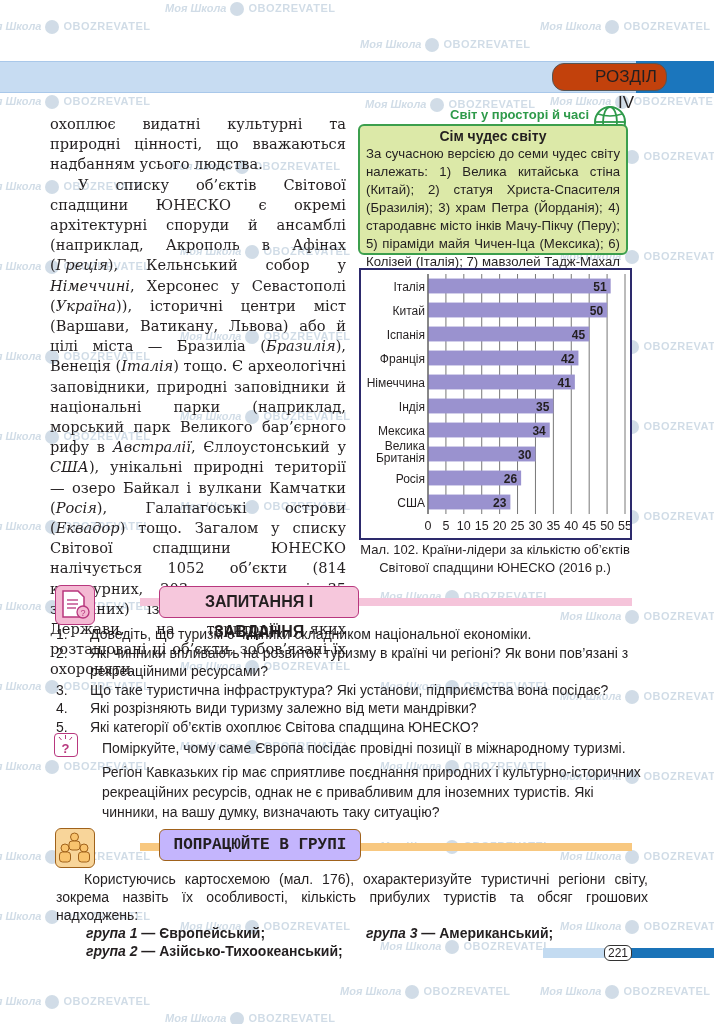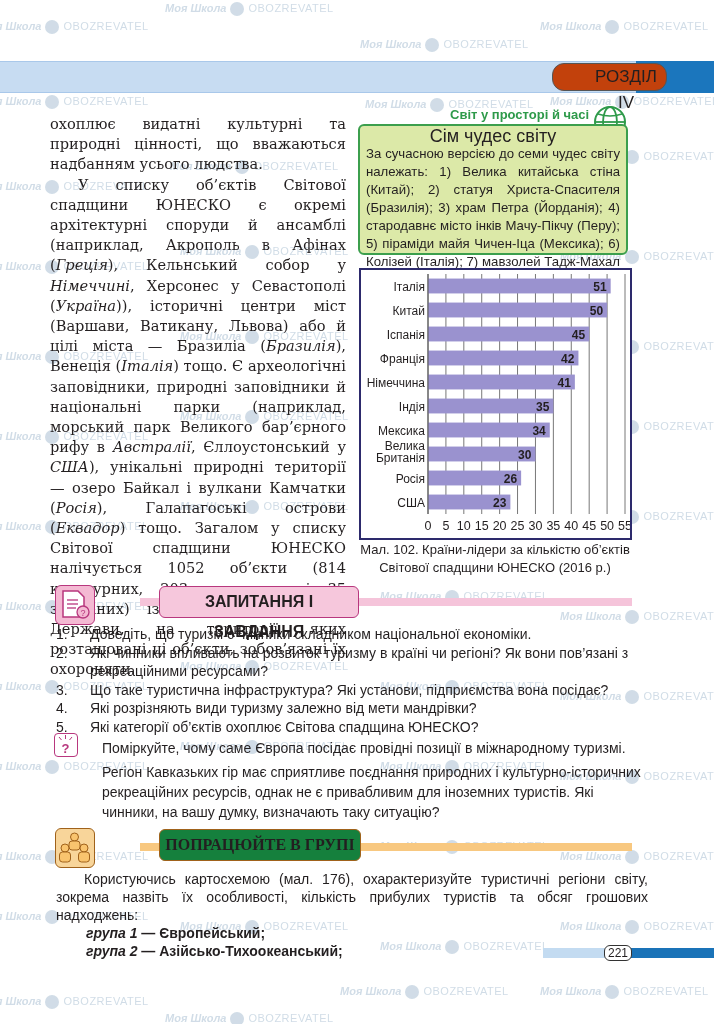--- a/index.html
+++ b/index.html
@@ -5,42 +5,42 @@
   html, body { margin:0; padding:0; }
   body { width:714px; height:1024px; background:#ffffff; position:relative; overflow:hidden;
          font-family:"DejaVu Serif", serif; color:#231f20; }
   .abs { position:absolute; }
 
   
   .wm { position:absolute; font-family:"Liberation Sans", sans-serif; font-size:11px; color:#c9d7e3;
         font-style:italic; font-weight:bold; white-space:nowrap; opacity:0.85; }
   .wm .circ { display:inline-block; width:14px; height:14px; border-radius:50%; background:#c9d7e3;
               vertical-align:middle; margin:0 4px; }
-  .wm .ob { font-style:normal; font-weight:normal; letter-spacing:0.5px;margin-top:20px; }
+  .wm .ob { font-style:normal; font-weight:bold; letter-spacing:0.5px;margin-top:20px; }
 
   
   #header-band { left:0; top:61px; width:714px; height:30px; background:#c7dcf2; border-top:1px solid #a9c8ea; border-bottom:1px solid #a9c8ea; }
   #header-dark { left:636px; top:61px; width:78px; height:32px; background:#1b76bd; }
   #section-pill { left:552px; top:63px; width:80px; height:26px; background:#c2410c; border:1px solid #555;
                   border-radius:12px; font-family:"Liberation Sans", sans-serif; font-size:17px;
                   text-align:center; line-height:26px; color:#231f20;padding-left:33px; }
 
   
   #main-text { left:50px; top:114px; width:296px; font-size:14.6px; line-height:20.2px; text-align:justify; }
   #main-text p { margin:0; }
   #main-text .indent { text-indent:28px; }
 
   
   #world-caption { left:450px; top:107px; font-family:"Liberation Sans", sans-serif; font-size:13px;
                    font-weight:bold; color:#2e9a4a; }
   #globe-icon { left:590px; top:104px; width:40px; height:36px; }
   #wonders-box { left:358px; top:124px; width:270px; height:131px; background:#dce9a8;
                  border:2px solid #3c9f4d; border-radius:6px; box-sizing:border-box;
                  font-family:"Liberation Sans", sans-serif; font-size:13.2px; line-height:18px; padding:1px 6px; }
-  #wonders-title { text-align:center; font-weight:normal; font-size:18px; }
+  #wonders-title { text-align:center; font-weight:bold; font-size:14px; }
   #wonders-text { text-align:justify; }
 
   
   #chart-frame { left:359px; top:268px; width:273px; height:272px; border:2px solid #2d2a6c; box-sizing:border-box; background:#fff; }
   #chart-svg { position:absolute; left:0; top:0; }
   #chart-caption { left:350px; top:541px; width:290px; text-align:center; font-family:"Liberation Sans", sans-serif;
                    font-size:13px; line-height:18px; }
 
   
   .section-line { position:absolute; height:8px; }
@@ -53,22 +53,22 @@
   .q-num { width:34px; flex:none; }
   .q-text { flex:1; }
 
   #think-icon { left:54px; top:733px; width:24px; height:24px; border:1.5px solid #b8377e; border-radius:4px; box-sizing:border-box; background:#fff; }
   #think-text { left:86px; top:738px; width:560px; font-family:"Liberation Sans", sans-serif; font-size:14px; line-height:20px; }
   #think-text p { margin:0 0 4px 16px; }
 
   
   #g-line { left:140px; top:843px; width:492px; background:#f8c880; }
   #g-icon { left:55px; top:828px; width:40px; height:40px; border:1.5px solid #a0621b; border-radius:6px; background:#f8d59a; box-sizing:border-box; }
-  #g-title { left:159px; top:829px; width:202px; height:32px; background:#15803d; border:1.5px solid #a0621b; border-radius:6px;
-             font-family:Liberation Serif, serif; font-weight:bold; font-size:16px; line-height:30px; text-align:center; box-sizing:border-box; }
+  #g-title { left:159px; top:829px; width:202px; height:32px; background:#c4b5fd; border:1.5px solid #a0621b; border-radius:6px;
+             font-family:Liberation Mono, monospace; font-weight:bold; font-size:16px; line-height:30px; text-align:center; box-sizing:border-box; }
   #g-text { left:56px; top:870px; width:592px; font-family:"Liberation Sans", sans-serif; font-size:14px; line-height:18px; text-align:justify; }
   #g-text .indent { text-indent:28px; }
   .g-row { display:flex; padding-left:30px; }
   .g-col { width:280px;font-weight:bold; }
   .g-col i { font-style:italic; }
 
   
   #footer-light { left:543px; top:948px; width:63px; height:10px; background:#c3dbf1; }
   #footer-dark { left:630px; top:948px; width:84px; height:10px; background:#1a73b8; }
   #page-num { left:604px; top:945px; width:28px; height:16px; background:#fff; border:1px solid #333; border-radius:6px;
@@ -278,20 +278,21 @@
     <rect x="3.5" y="23" width="11" height="10" rx="3" fill="#f9c46e" stroke="#a0621b" stroke-width="1"></rect>
     <circle cx="28" cy="19" r="4" fill="#f9c46e" stroke="#a0621b" stroke-width="1"></circle>
     <rect x="22.5" y="23" width="11" height="10" rx="3" fill="#f9c46e" stroke="#a0621b" stroke-width="1"></rect>
   </svg>
 </div>
 <div class="abs" id="g-title">ПОПРАЦЮЙТЕ В ГРУПІ</div>
 <div class="abs" id="g-text">
   <div class="indent">Користуючись картосхемою (мал. 176), охарактеризуйте туристичні регіони світу, зокрема назвіть їх особливості, кількість прибулих туристів та обсяг грошових надходжень:</div>
   <div class="g-row">
     <div class="g-col"><i>група 1</i><span> — Європейський;</span></div>
+    <div class="g-col"><i>група 3</i><span> — Американський;</span></div>
   </div>
   <div class="g-row">
     <div class="g-col"><i>група 2</i><span> — Азійсько-Тихоокеанський;</span></div>
   </div>
 </div>
 
 <div class="abs" id="footer-light"></div>
 <div class="abs" id="footer-dark"></div>
 <div class="abs" id="page-num">221</div>
 

